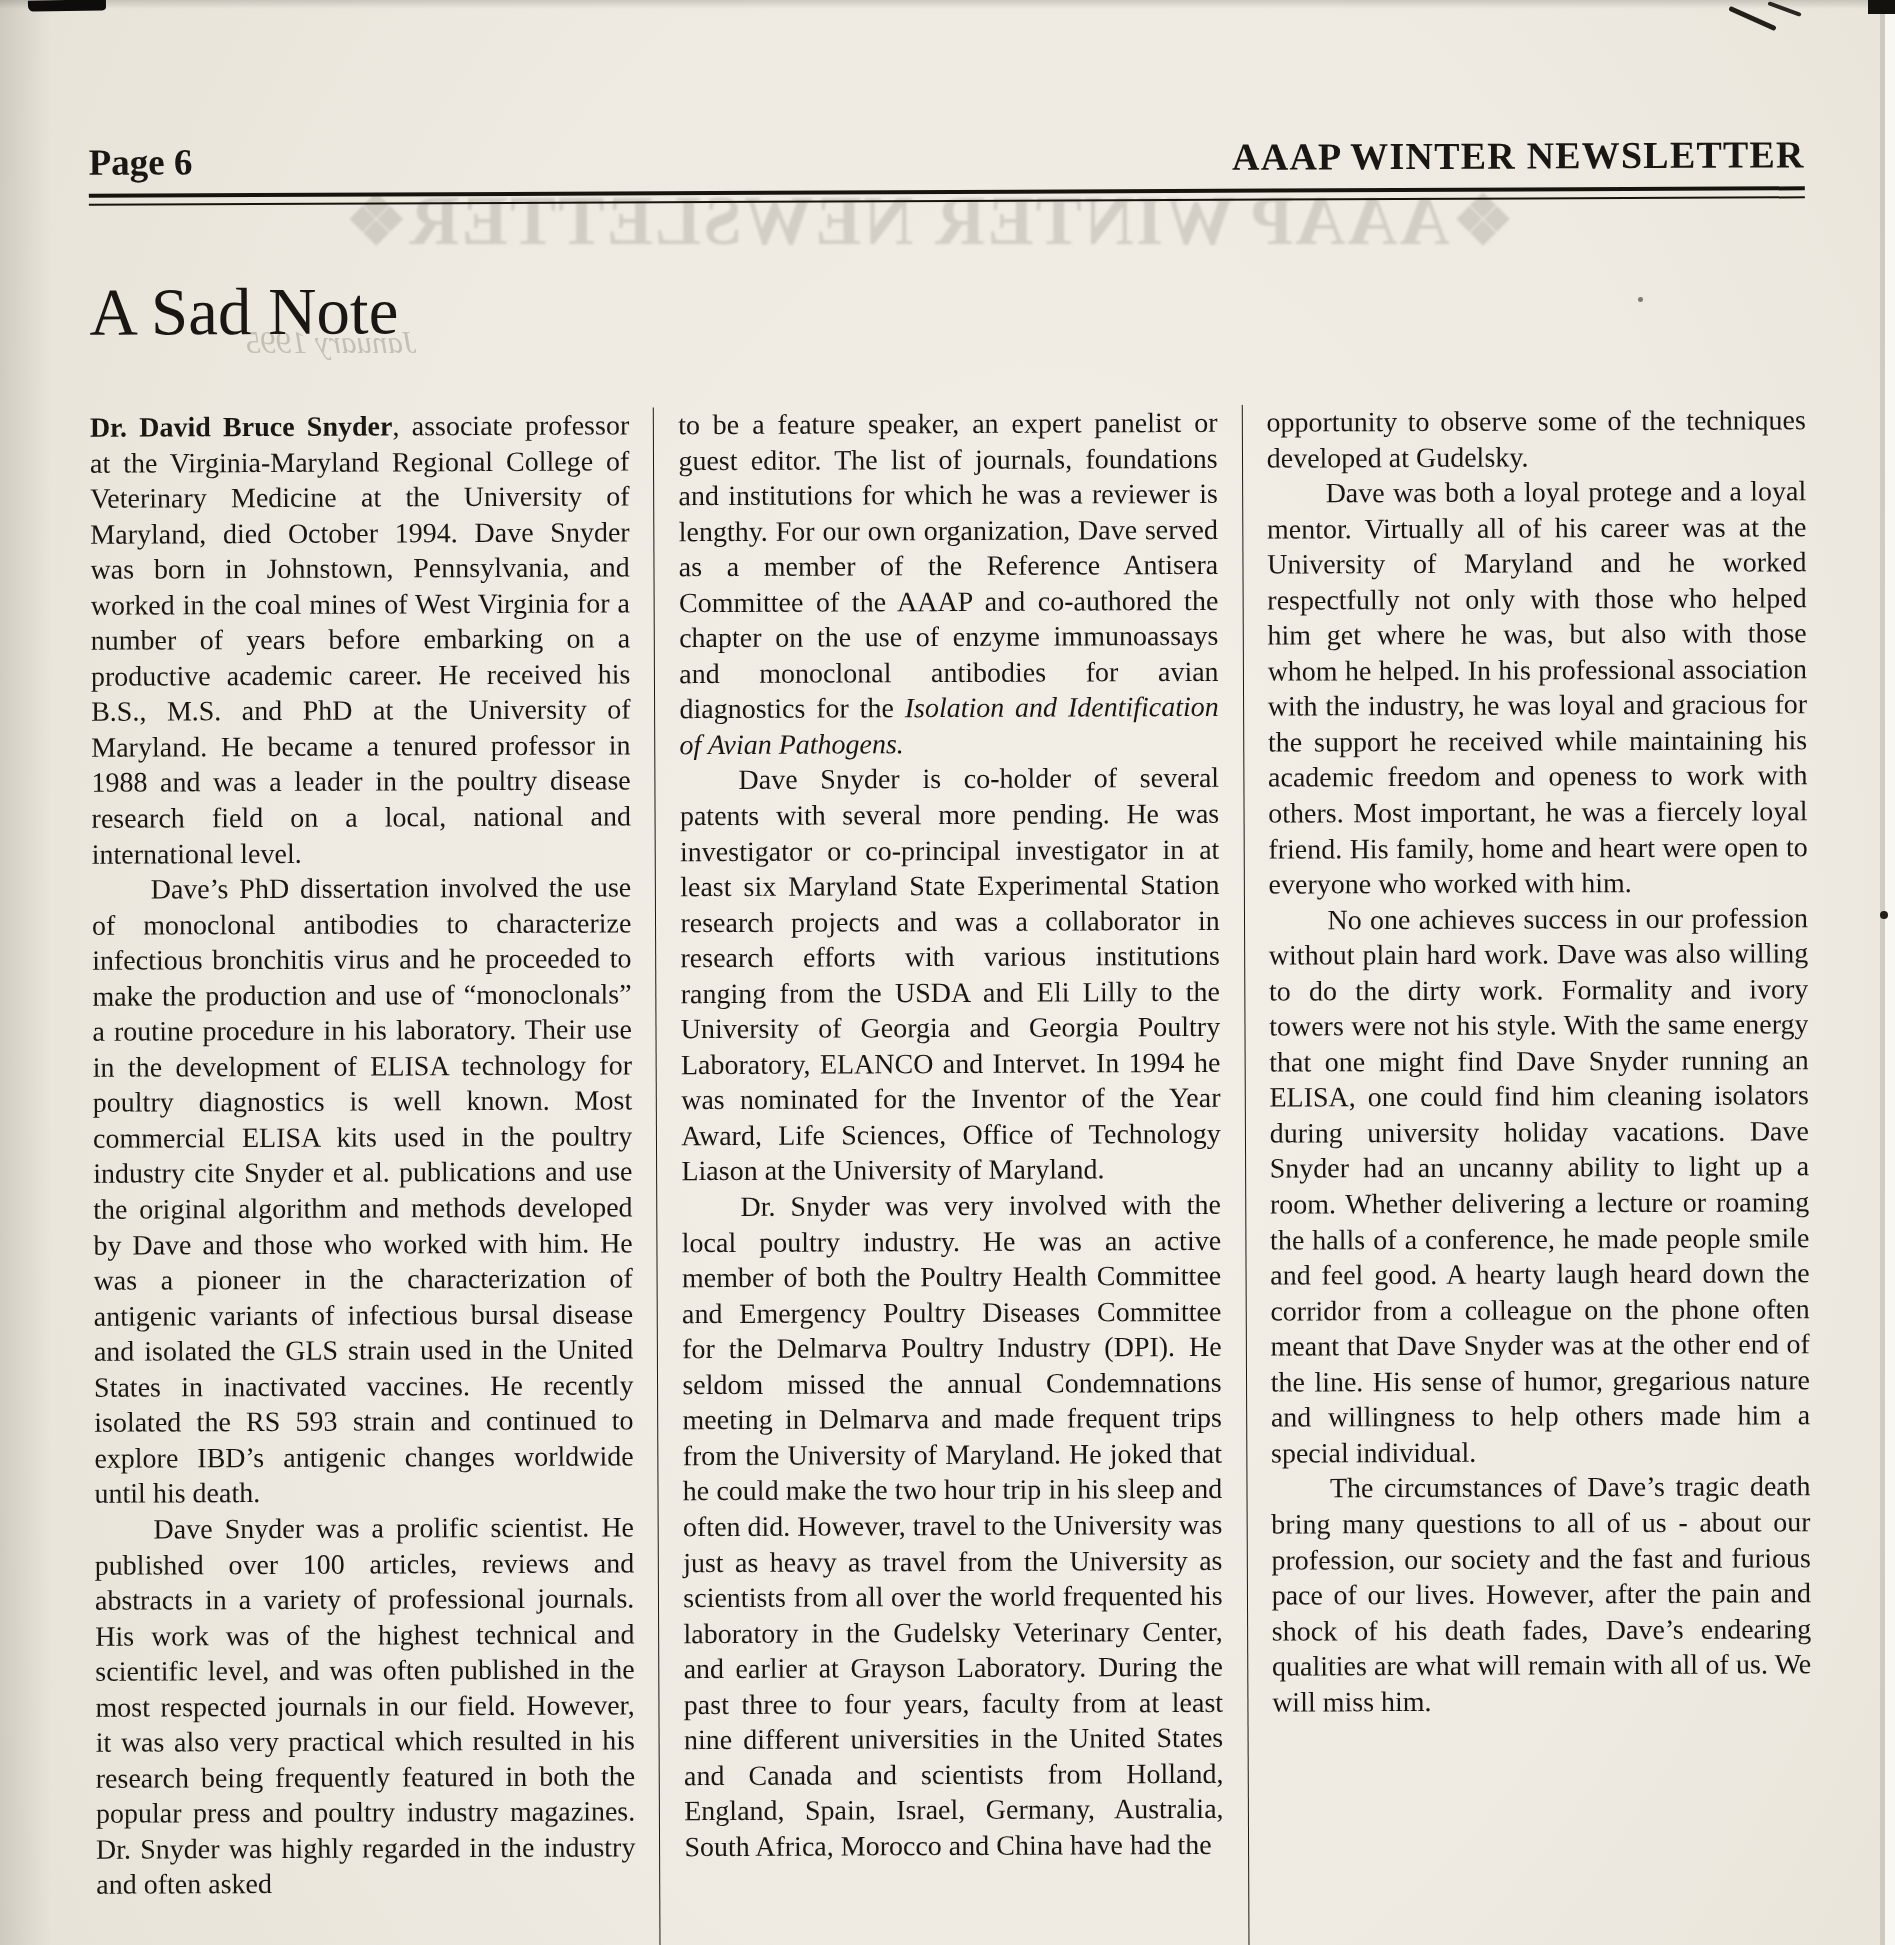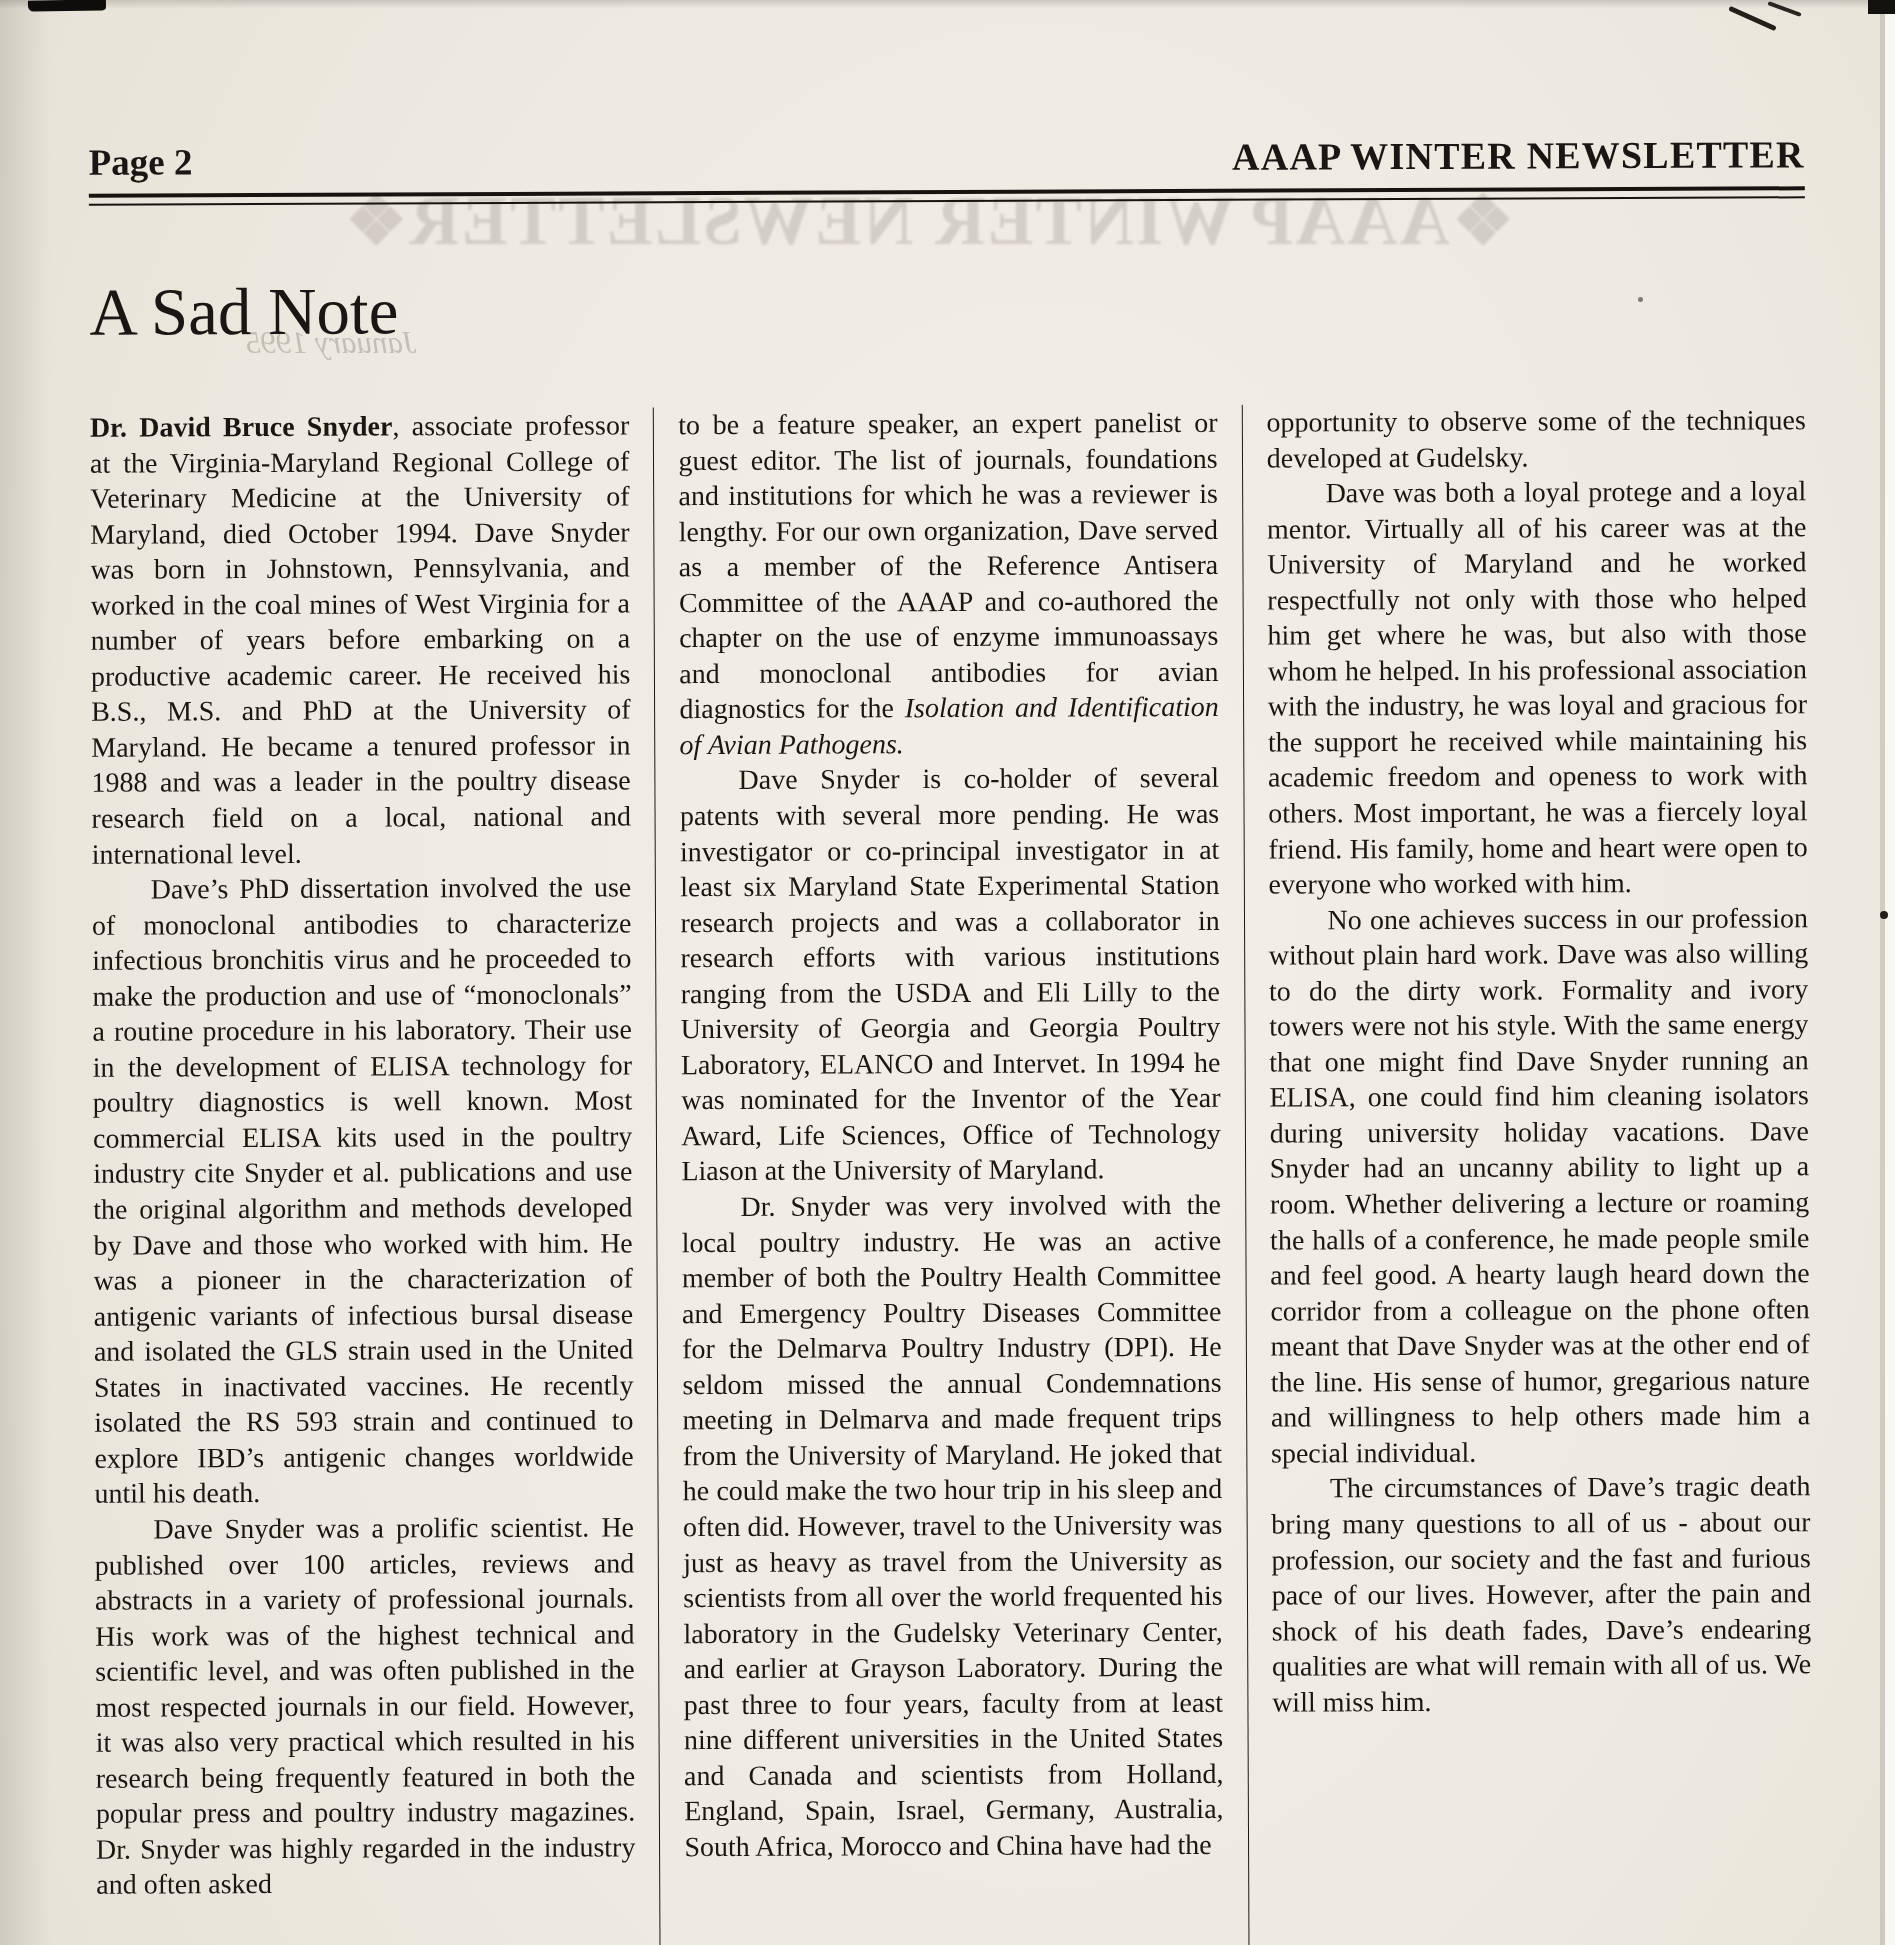--- a/index.html
+++ b/index.html
@@ -80,21 +80,21 @@
 <body>
 
 <div class="scan">
 
   <div class="ghost ghost-masthead">❖AAAP WINTER NEWSLETTER❖</div>
   <div class="ghost ghost-date">January 1995</div>
 
   <div class="page-content">
 
     <div class="masthead">
-      <div class="page-number">Page 2</div>
+      <div class="page-number">Page 6</div>
       <div class="newsletter-title">AAAP WINTER NEWSLETTER</div>
     </div>
 
     <div class="rule-thick"></div>
     <div class="rule-thin"></div>
 
     <h1 class="article-title">A Sad Note</h1>
 
     <div class="columns">
       <div class="col">

